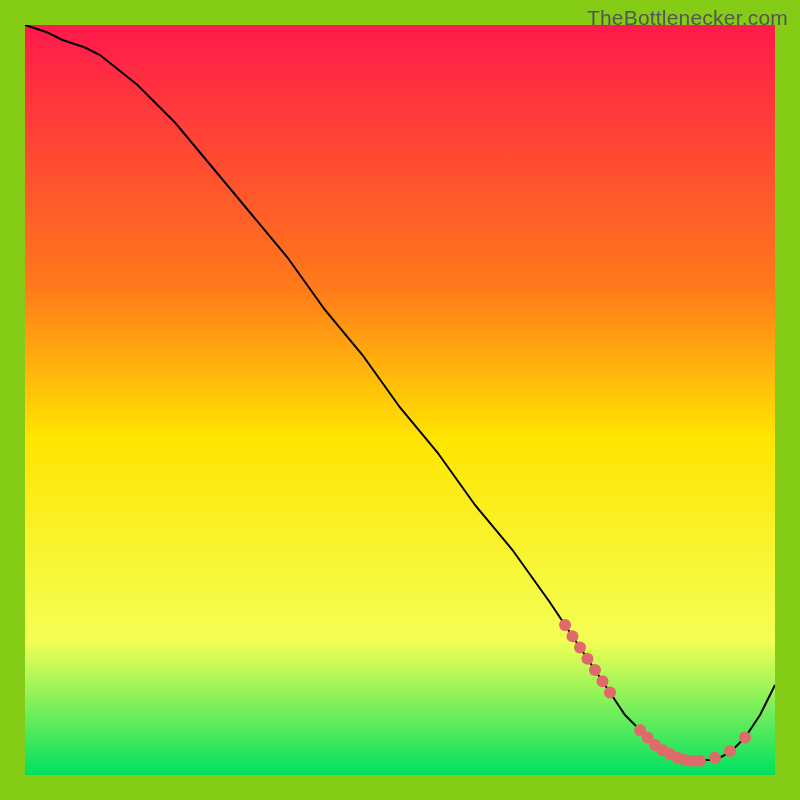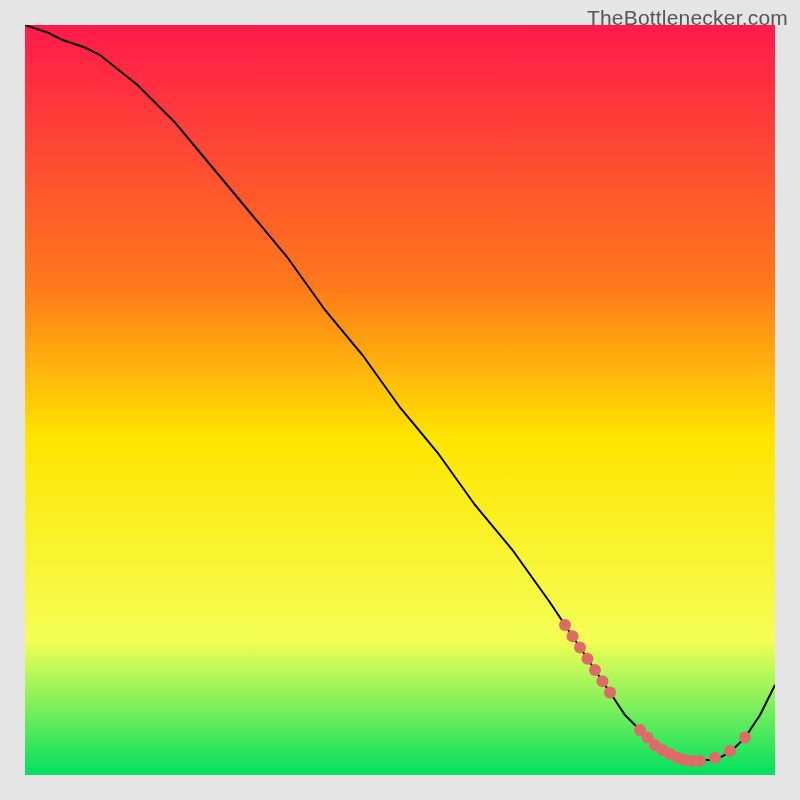--- a/index.html
+++ b/index.html
@@ -8,21 +8,21 @@
     width: 800px;
     height: 800px;
     background: #000;
     overflow: hidden;
     font-family: Arial, Helvetica, sans-serif;
   }
   .stage {
     position: relative;
     width: 800px;
     height: 800px;
-    background: #e5e5e5;
+    background: #84cc16;
   }
   .plot {
     position: absolute;
     left: 25px;
     top: 25px;
     width: 750px;
     height: 750px;
     overflow: hidden;
   }
   .plot svg {

